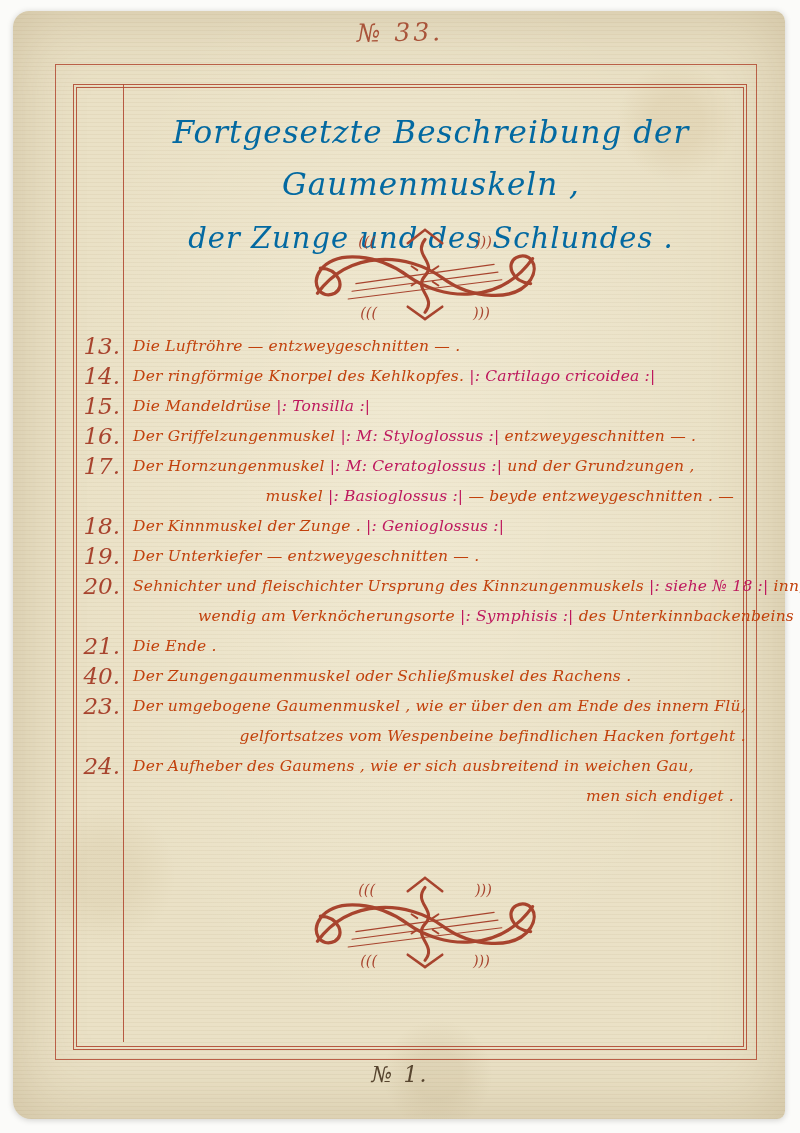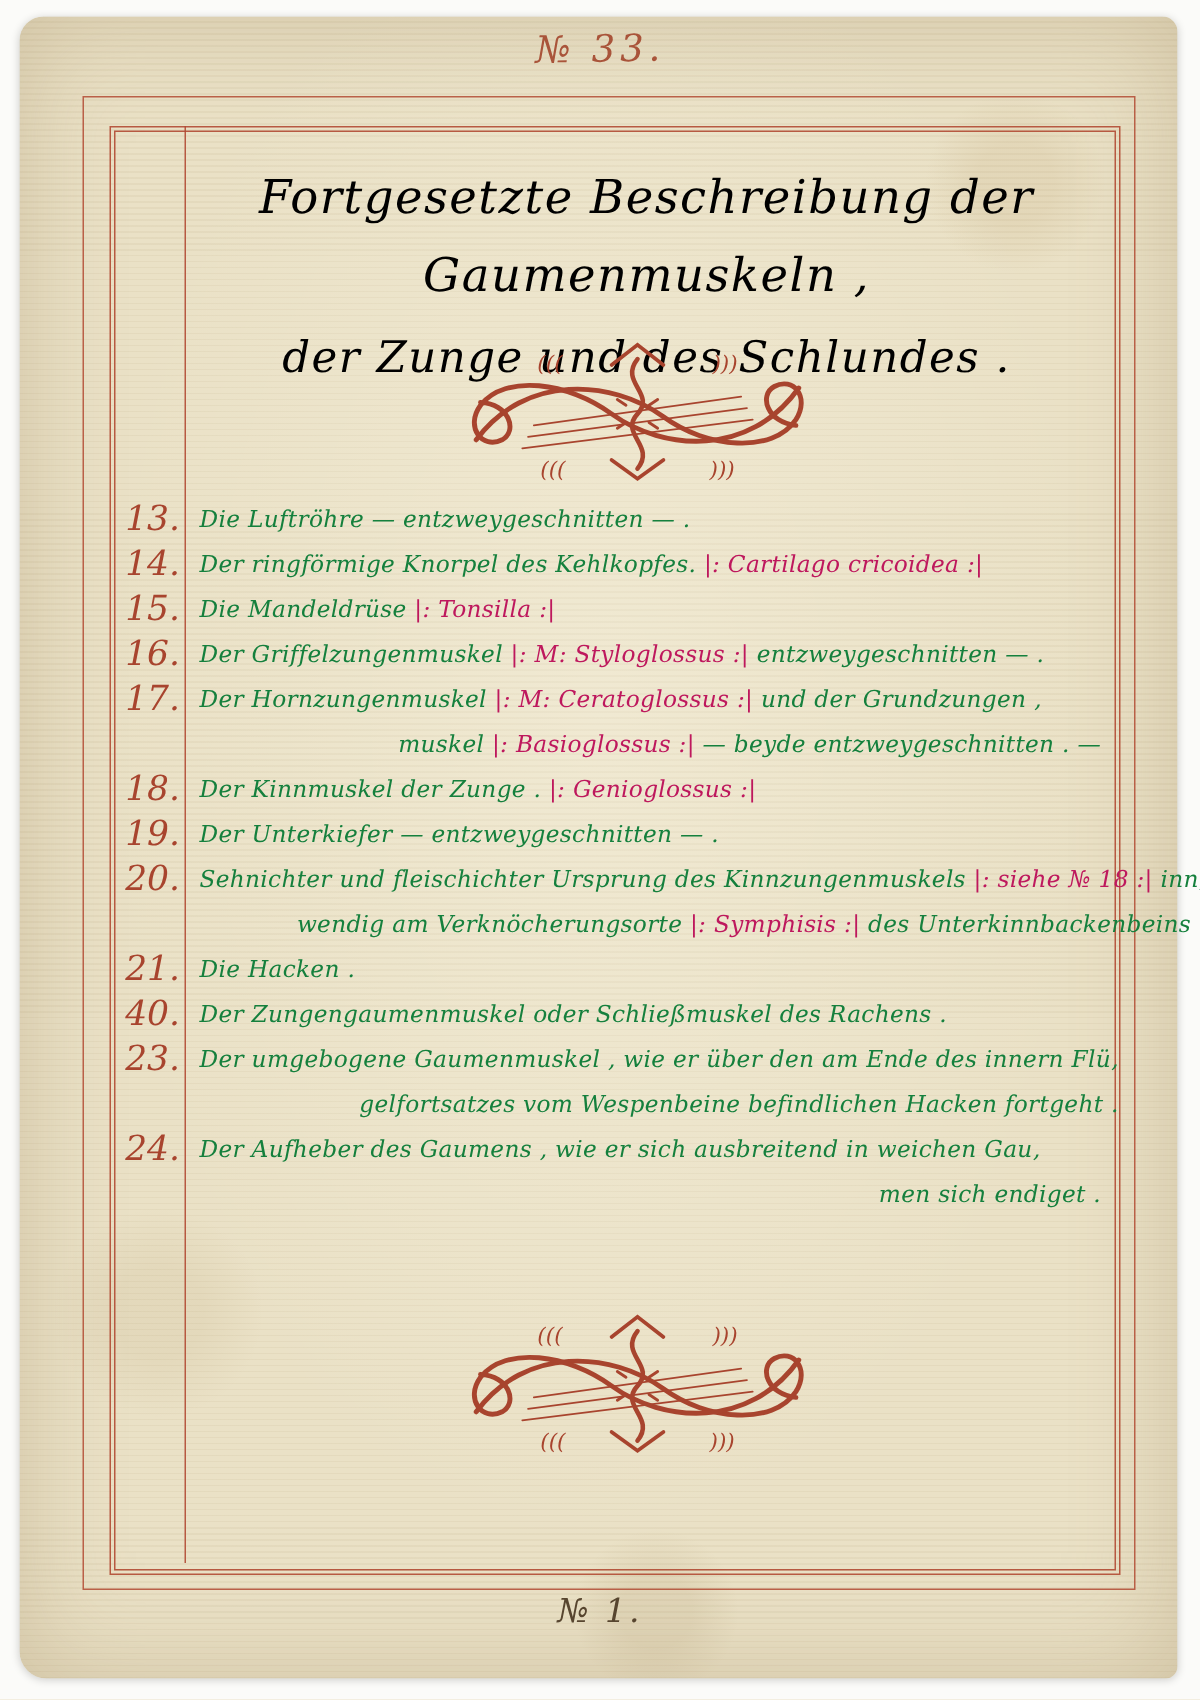--- a/index.html
+++ b/index.html
@@ -40,42 +40,42 @@
     font-style:italic;font-size:25px;color:#a9543a;letter-spacing:3px;
     transform:rotate(-1deg);
   }
   .page-no-bottom{
     position:absolute;left:0;top:1062px;width:800px;text-align:center;
     font-style:italic;font-size:22px;color:#57452f;letter-spacing:2px;
   }
   
   .title-block{
     position:absolute;left:123px;top:106px;width:616px;text-align:center;
-    color:#000000;font-style:italic;
+    color:#0369a1;font-style:italic;
   }
   .title-line1{font-size:31px;letter-spacing:1px;line-height:52px;}
   .title-line2{font-size:29px;letter-spacing:1px;line-height:48px;margin-top:4px;text-align:center;}
   
   .flourish{position:absolute;left:296px;width:258px;height:96px;}
   .flourish.top{top:226px;}
   .flourish.bottom{top:874px;}
   
   .entry-list{
     position:absolute;left:82px;top:331px;width:652px;
     color:#4c3a27;
   }
   .entry{display:flex;align-items:flex-start;}
   .entry .num{
     flex:0 0 38px;text-align:right;padding-right:4px;
     font-style:italic;font-size:23px;line-height:30px;color:#a8442e;
   }
   .entry .txt{flex:1;padding-left:9px;font-style:italic;}
   .entry .line{font-size:15.5px;line-height:30px;white-space:nowrap;letter-spacing:.2px;}
   .entry .line.cont{margin-left:58px;text-align:right;}
-  .entry .line .ink{color:#15803d;}
+  .entry .line .ink{color:#c2410c;}
   .entry .line .red{color:#be185d;}
 </style>
 </head>
 <body>
 
 <div class="paper"></div>
 
 <div class="page-no-top">№ 33.</div>
 
 <div class="outer-frame"></div>
@@ -152,21 +152,21 @@
     <div class="entry">
       <div class="num">20.</div>
       <div class="txt">
         <div class="line"><span class="ink">Sehnichter und fleischichter Ursprung des Kinnzungenmuskels </span><span class="red">|: siehe № 18 :|</span><span class="ink"> inn‚</span></div>
         <div class="line cont"><span class="ink">wendig am Verknöcherungsorte </span><span class="red">|: Symphisis :|</span><span class="ink"> des Unterkinnbackenbeins .</span></div>
       </div>
     </div>
     <div class="entry">
       <div class="num">21.</div>
       <div class="txt">
-        <div class="line"><span class="ink">Die Hacken .</span></div>
+        <div class="line"><span class="ink">Die Ende .</span></div>
       </div>
     </div>
     <div class="entry">
       <div class="num">40.</div>
       <div class="txt">
         <div class="line"><span class="ink">Der Zungengaumenmuskel oder Schließmuskel des Rachens .</span></div>
       </div>
     </div>
     <div class="entry">
       <div class="num">23.</div>

